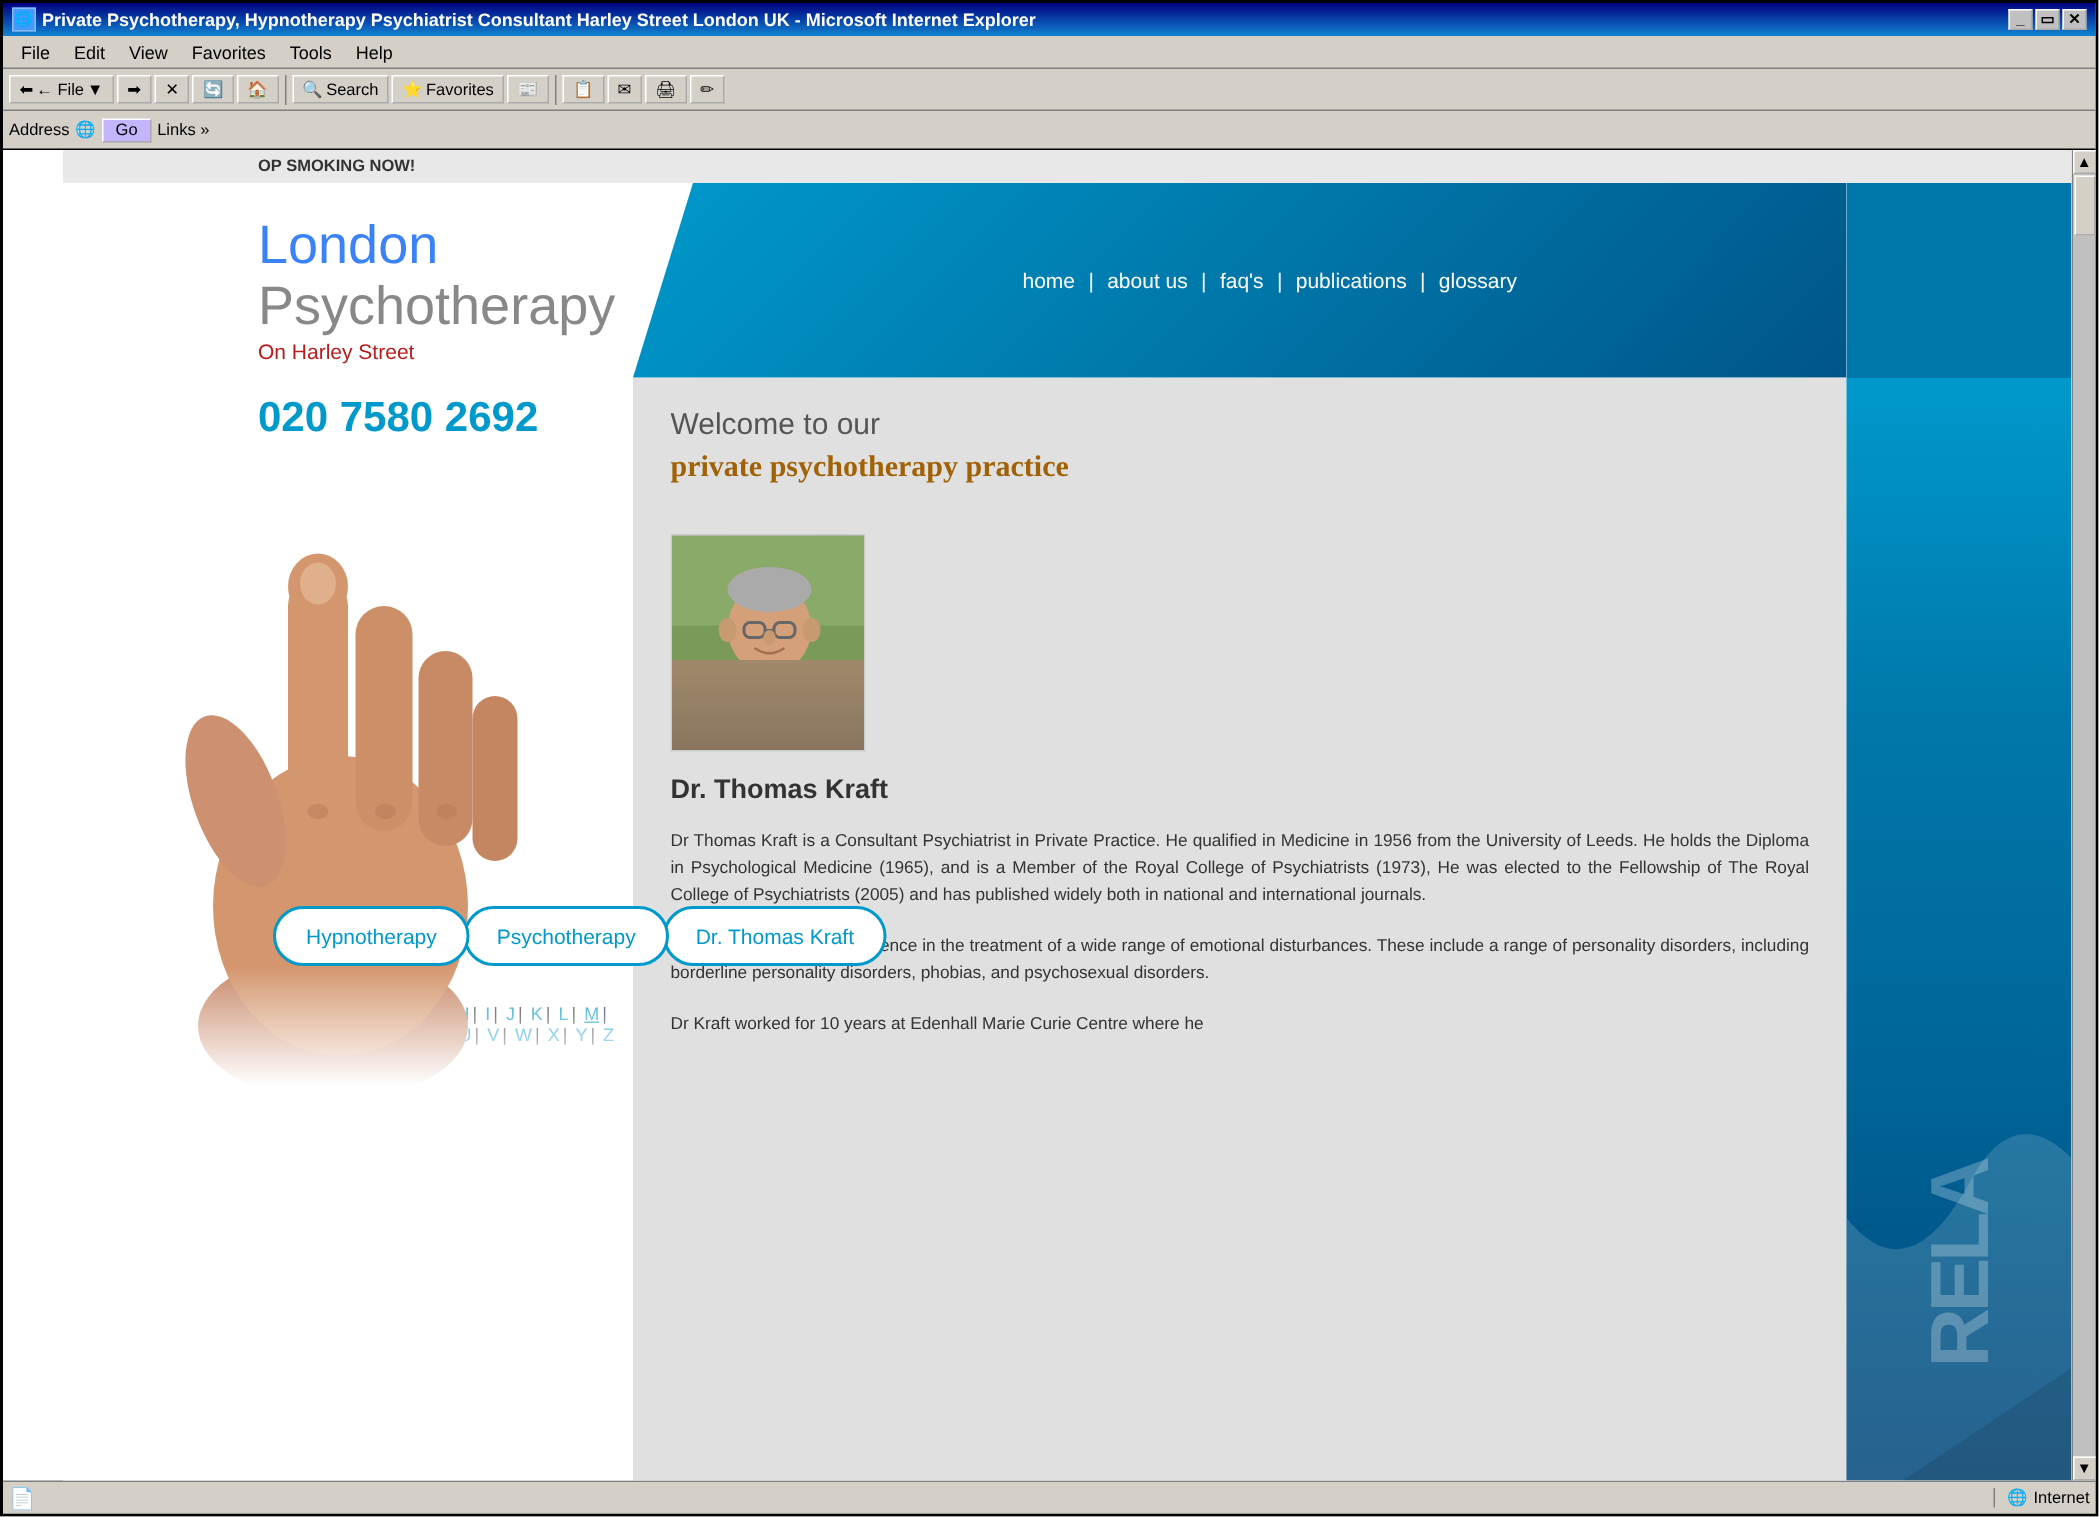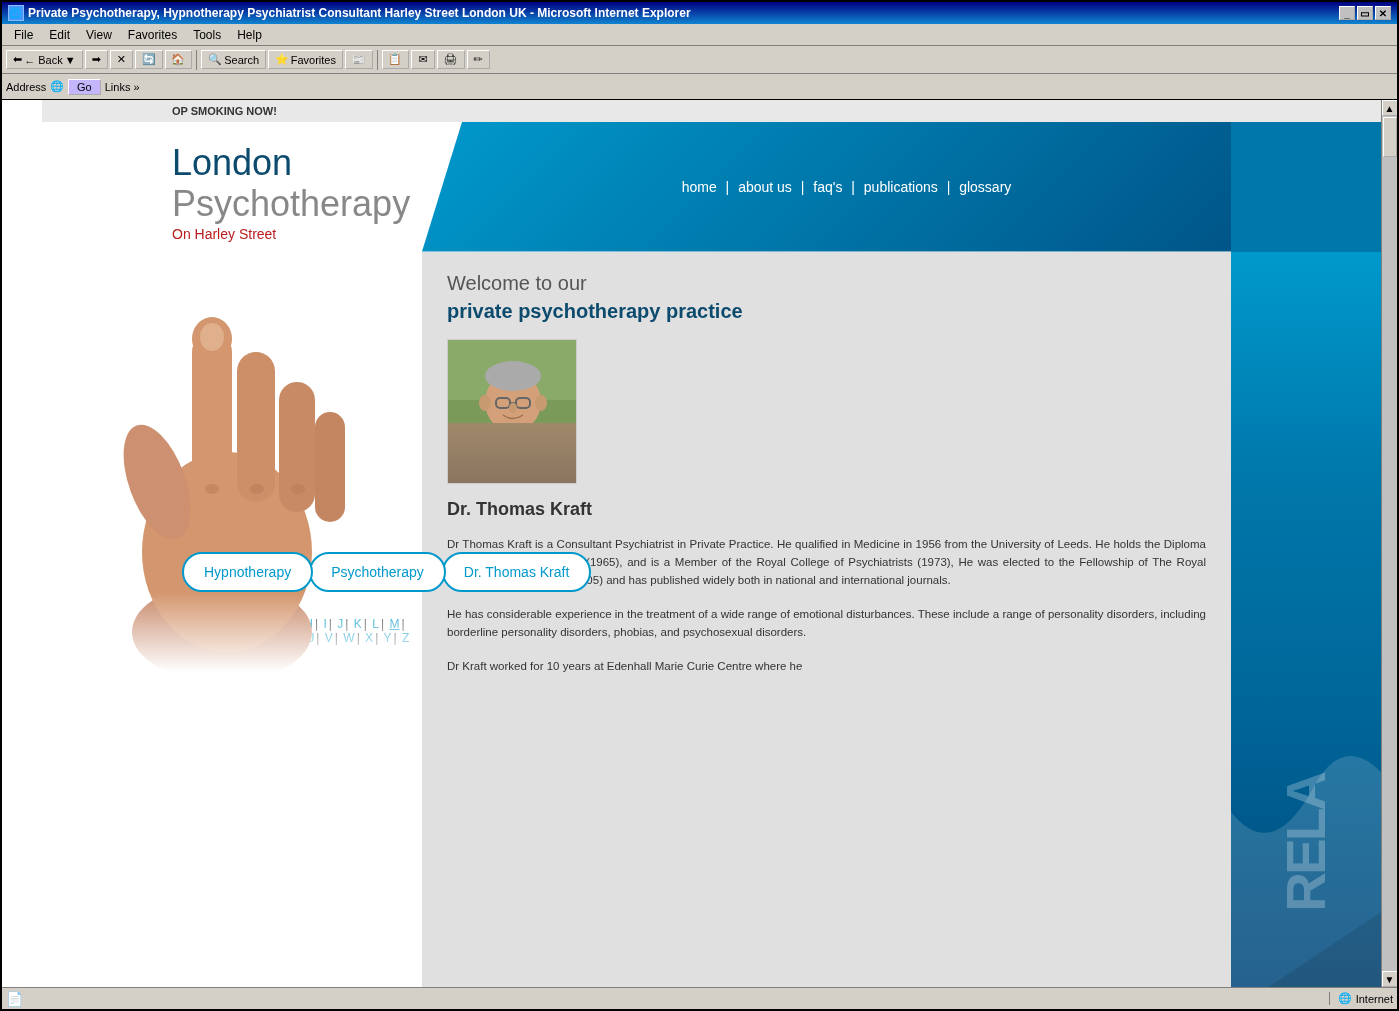--- a/index.html
+++ b/index.html
@@ -110,21 +110,21 @@
     }
     .nav-links a {
       color: white;
       text-decoration: none;
       margin: 0 5px;
     }
     .nav-sep { color: white; }
 
     .logo-london {
       font-size: 36px;
-      color: #0c4a6e;
+      color: #3b82f6;
       font-weight: normal;
     }
 
     .logo-psychotherapy {
       font-size: 36px;
       color: #888;
       font-weight: normal;
       line-height: 1.1;
     }
 
@@ -192,23 +192,24 @@
     }
 
     .welcome-title {
       font-size: 20px;
       color: #555;
       margin-bottom: 5px;
     }
 
     .welcome-subtitle {
       font-size: 20px;
-      color: #0c4a6e;
+      color: #a16207;
       font-weight: bold;
-      margin-bottom: 16px;
+      margin-bottom: 33px;
+      font-family: Liberation Serif, serif;
     }
 
     .doctor-photo {
       width: 130px;
       height: 145px;
       background: linear-gradient(135deg, #8a9a6a 0%, #7a8a5a 30%, #6a7a4a 60%, #aaa890 100%);
       margin-bottom: 15px;
       position: relative;
       overflow: hidden;
       border: 1px solid #ccc;
@@ -341,21 +342,21 @@
     <span class="menu-item">Edit</span>
     <span class="menu-item">View</span>
     <span class="menu-item">Favorites</span>
     <span class="menu-item">Tools</span>
     <span class="menu-item">Help</span>
   </div>
 
   <div class="toolbar">
     <div class="tb-btn">
       <span>⬅</span>
-      <span>← Back</span>
+      <span>← File</span>
       <span>▼</span>
     </div>
     <div class="tb-btn">
       <span>➡</span>
     </div>
     <div class="tb-btn">
       <span>✕</span>
     </div>
     <div class="tb-btn">
       <span>🔄</span>
@@ -428,20 +429,21 @@
             </div>
           </div>
 
           <div class="header-right-col"></div>
         </div>
 
         <div class="body-row">
 
           <div class="body-left">
 
+            <div class="phone-number">020 7580 2692</div>
 
             <div class="hand-image">
 
               <svg width="300" height="420" viewBox="0 0 300 420" style="position:absolute; left:30px; top:0;">
 
                 <ellipse cx="150" cy="380" rx="90" ry="50" fill="#c8896a"></ellipse>
 
                 <ellipse cx="155" cy="300" rx="85" ry="100" fill="#d4966e"></ellipse>
 
                 <rect x="120" y="80" width="40" height="160" rx="20" fill="#d4966e"></rect>

